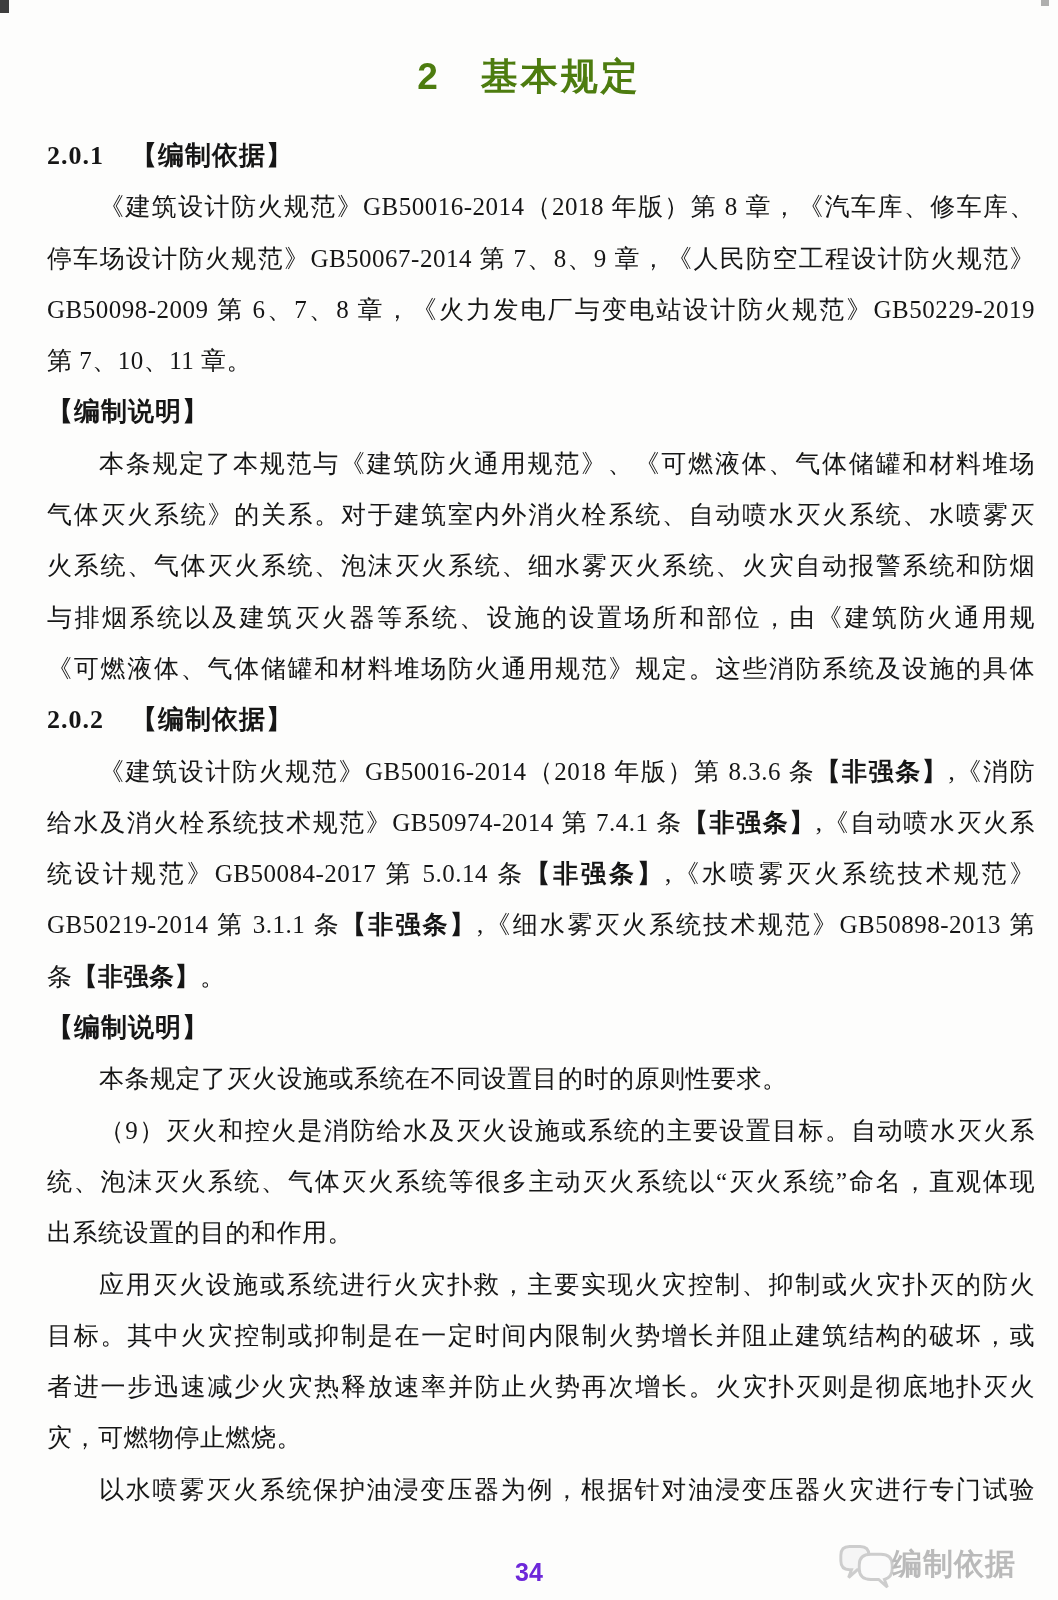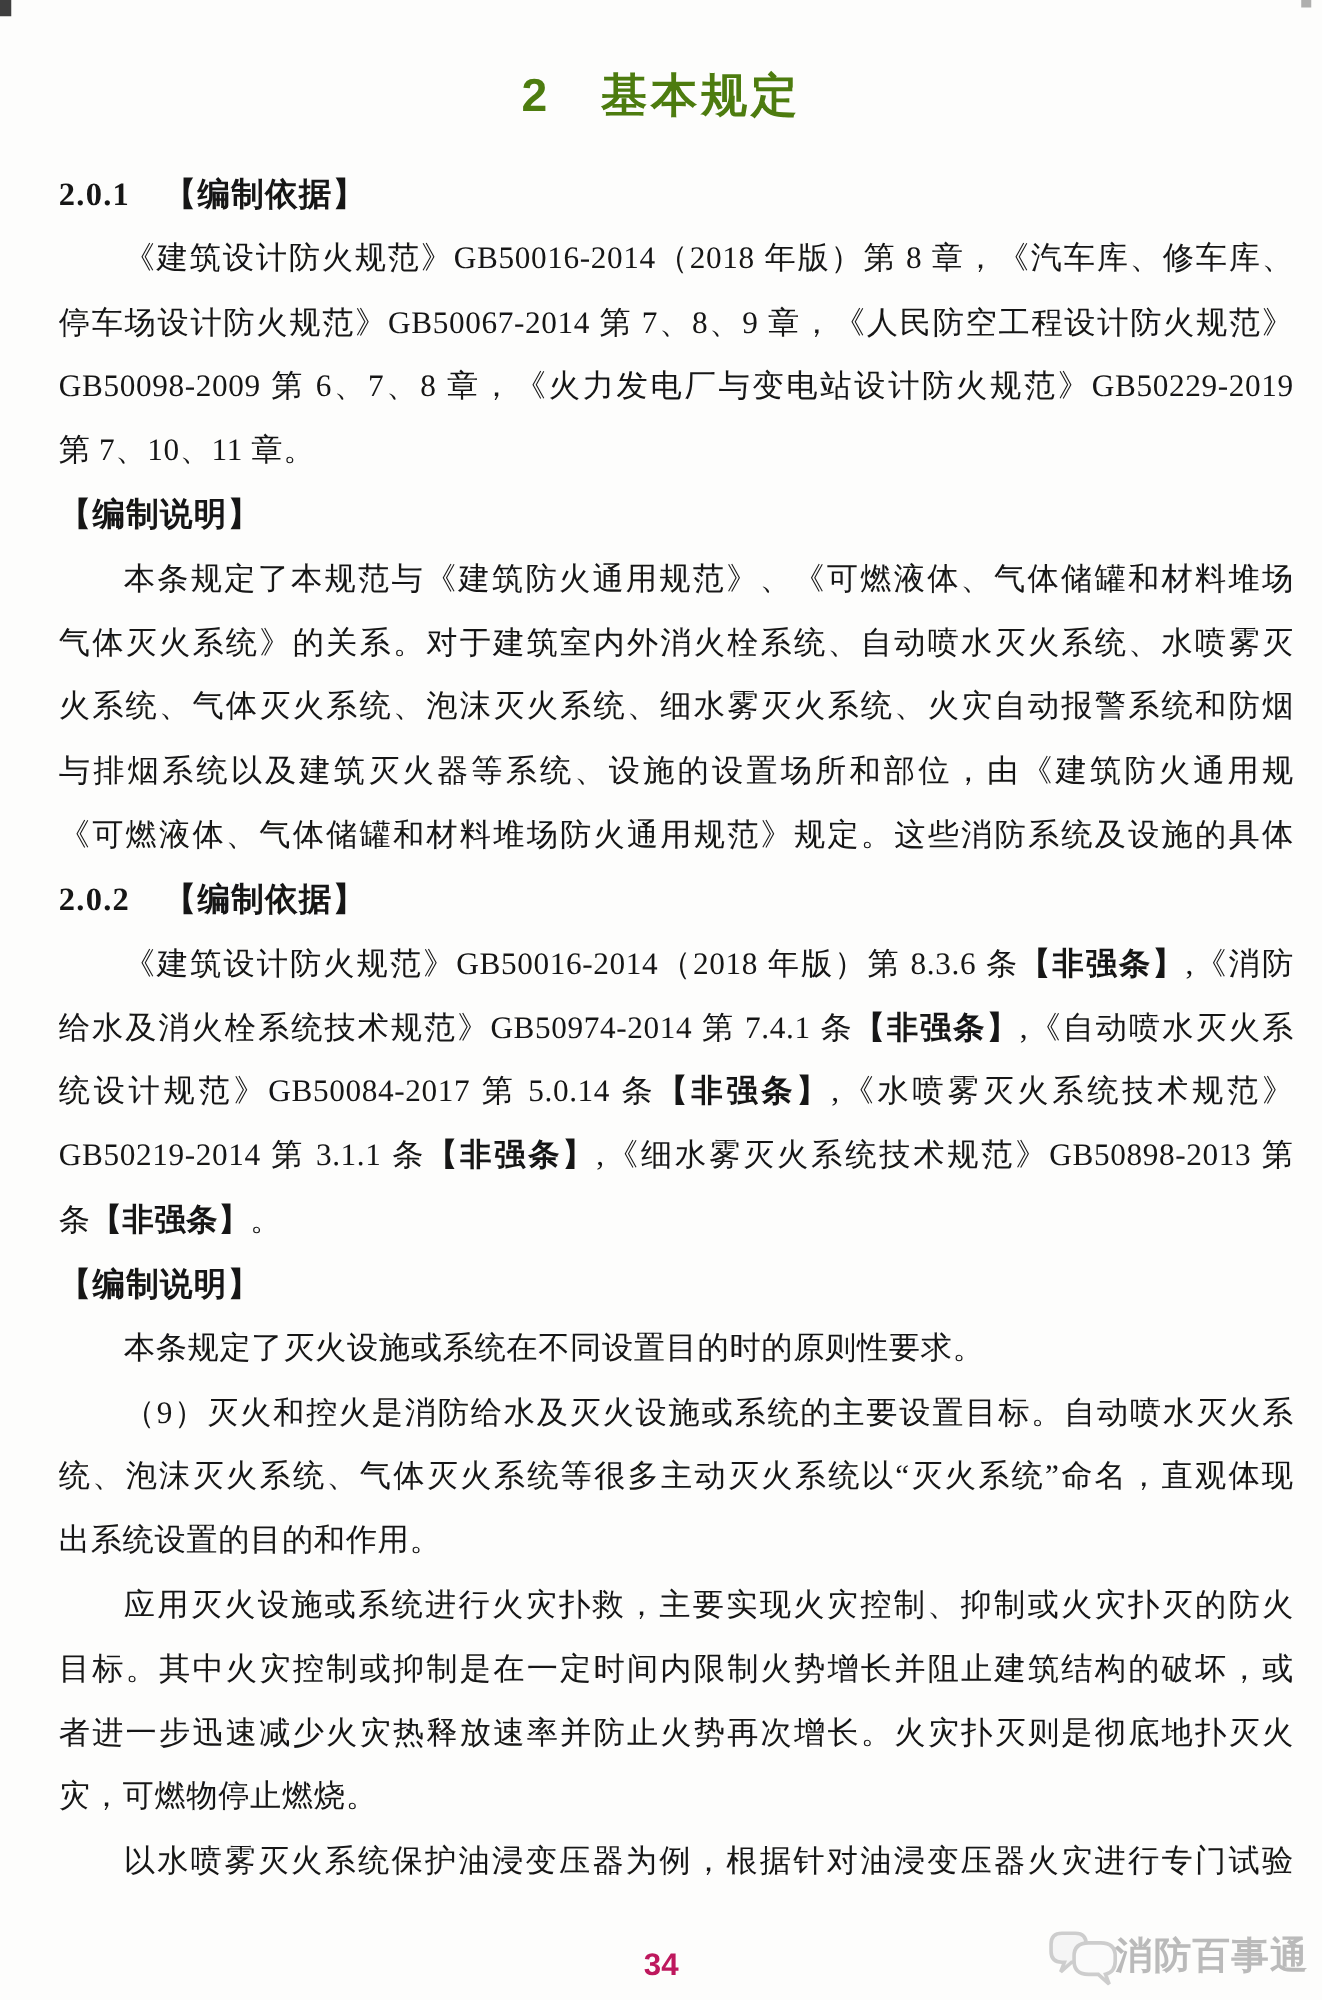--- a/index.html
+++ b/index.html
@@ -31,21 +31,21 @@
     text-align:justify; text-align-last:justify;
     text-justify:inter-character;
   }
   .line.indent { padding-left:52px; }
   .line.heading { font-weight:bold; font-size:26px; letter-spacing:1px; }
   .bold { font-weight:bold; }
 
   .page-number {
     position:absolute; top:1558px; left:0; width:100%;
     text-align:center; font-size:25px; font-weight:bold;
-    font-family:"Liberation Sans","DejaVu Sans",sans-serif; color:#be185d;
+    font-family:"Liberation Sans","DejaVu Sans",sans-serif; color:#6d28d9;
   }
 
   .watermark {
     position:absolute; left:836px; top:1532px; width:218px; height:64px;
     display:flex; align-items:center; z-index:5; pointer-events:none;
   }
   .wm-icon { width:62px; height:62px; flex:0 0 auto; opacity:.8; }
   .wm-text {
     font-family:"Liberation Sans","DejaVu Sans",sans-serif;
     font-size:30px; font-weight:bold; color:rgba(176,176,176,0.88);
@@ -93,15 +93,15 @@
 
   <div class="page-number">34</div>
 
   <div class="watermark">
     <svg class="wm-icon" viewBox="0 0 64 64" aria-hidden="true">
       <g fill="none" stroke="#c2c2c2" stroke-width="3">
         <path d="M14 14 q-9 0 -9 9 v6 q0 9 9 9 h2 l-3 8 9 -8 h3 q9 0 9 -9 v-6 q0 -9 -9 -9 z" fill="#f4f4f4"></path>
         <path d="M36 22 q-12 0 -12 11 v4 q0 11 12 11 h8 l9 8 -3 -8 q8 -2 8 -11 v-4 q0 -11 -12 -11 z" fill="#fbfbfb"></path>
       </g>
     </svg>
-    <span class="wm-text">消防百事通</span>
+    <span class="wm-text">编制依据</span>
   </div>
 </div>
 
 </body></html>

